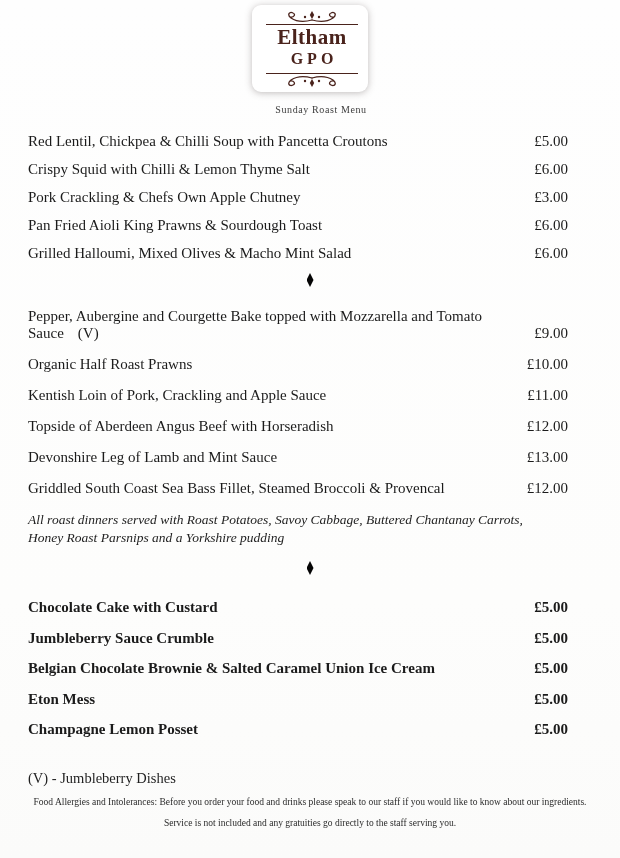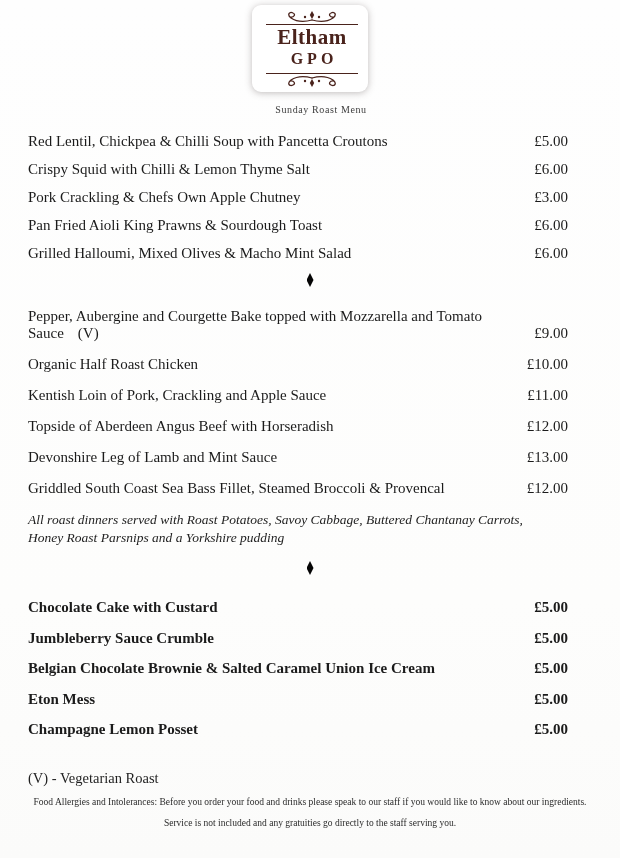--- a/index.html
+++ b/index.html
@@ -156,21 +156,21 @@
       <span class="diamond"></span>
     </div>
 
     <section data-section="mains">
   <div class="menu-row">
     <span class="item-name"><span class="nm">Pepper, Aubergine and Courgette Bake topped with Mozzarella and Tomato Sauce</span><span class="vtag">(V)</span></span>
     <span class="item-price">£9.00</span>
   </div>
 
   <div class="menu-row">
-    <span class="item-name"><span class="nm">Organic Half Roast Chicken</span></span>
+    <span class="item-name"><span class="nm">Organic Half Roast Prawns</span></span>
     <span class="item-price">£10.00</span>
   </div>
 
   <div class="menu-row">
     <span class="item-name"><span class="nm">Kentish Loin of Pork, Crackling and Apple Sauce</span></span>
     <span class="item-price">£11.00</span>
   </div>
 
   <div class="menu-row">
     <span class="item-name"><span class="nm">Topside of Aberdeen Angus Beef with Horseradish</span></span>
@@ -216,18 +216,18 @@
   </div>
 
   <div class="menu-row">
     <span class="item-name"><span class="nm">Champagne Lemon Posset</span></span>
     <span class="item-price">£5.00</span>
   </div>
 </section>
   </main>
 
   <footer>
-    <p class="veg-note">(V) - Vegetarian Roast</p>
+    <p class="veg-note">(V) - Jumbleberry Dishes</p>
     <p class="small-note">Food Allergies and Intolerances: Before you order your food and drinks please speak to our staff if you would like to know about our ingredients.</p>
     <p class="small-note">Service is not included and any gratuities go directly to the staff serving you.</p>
   </footer>
 
 </div>
 
 </body></html>

